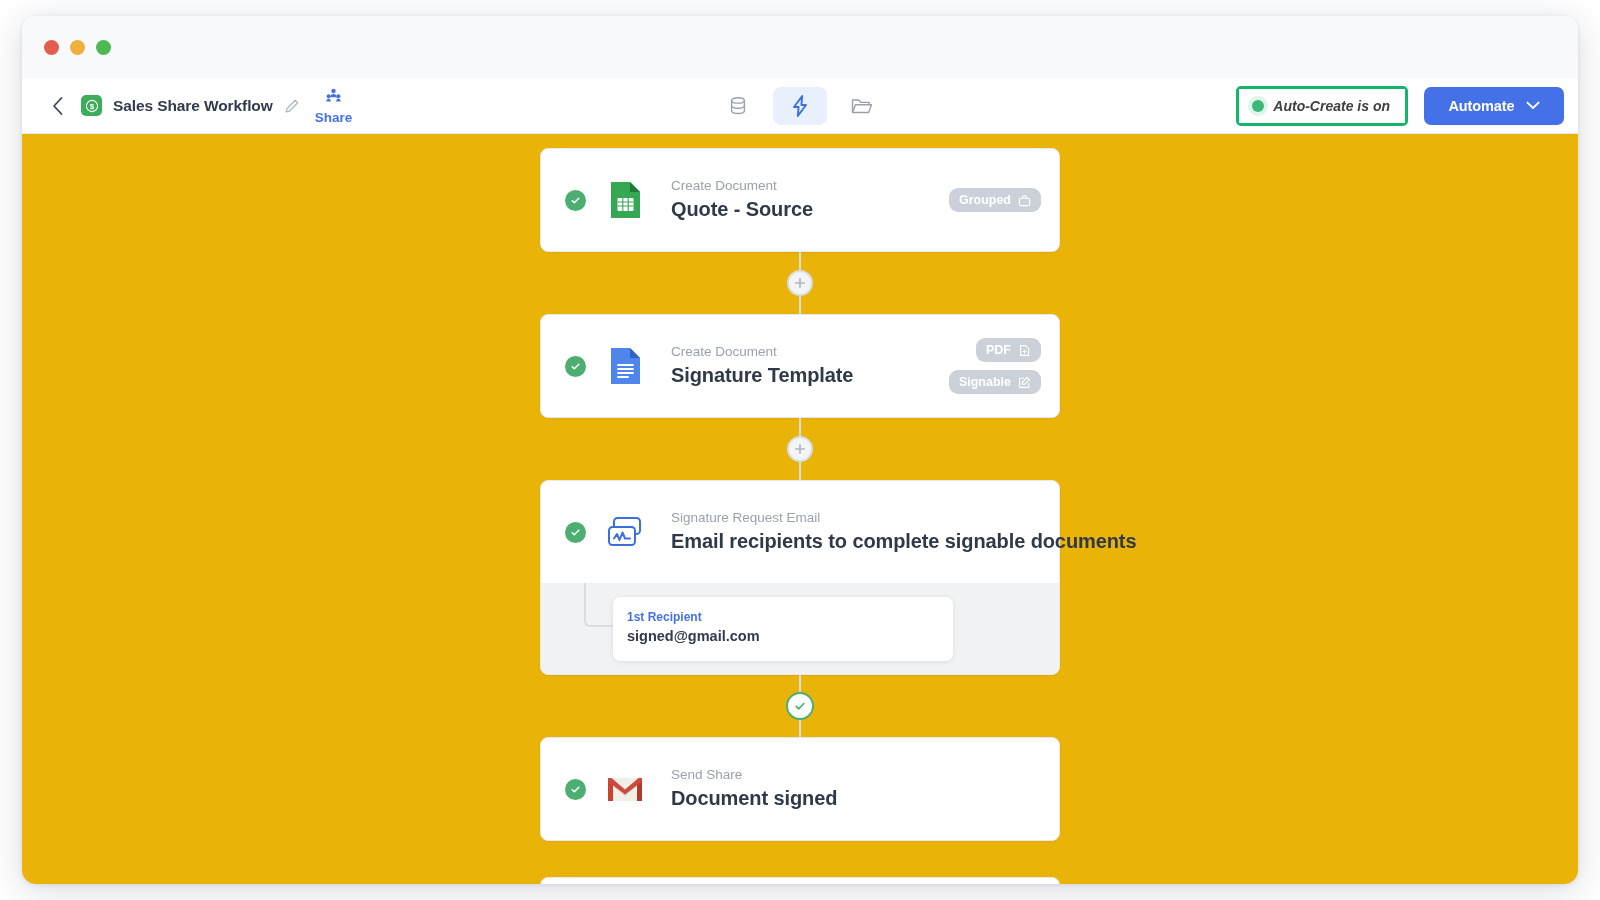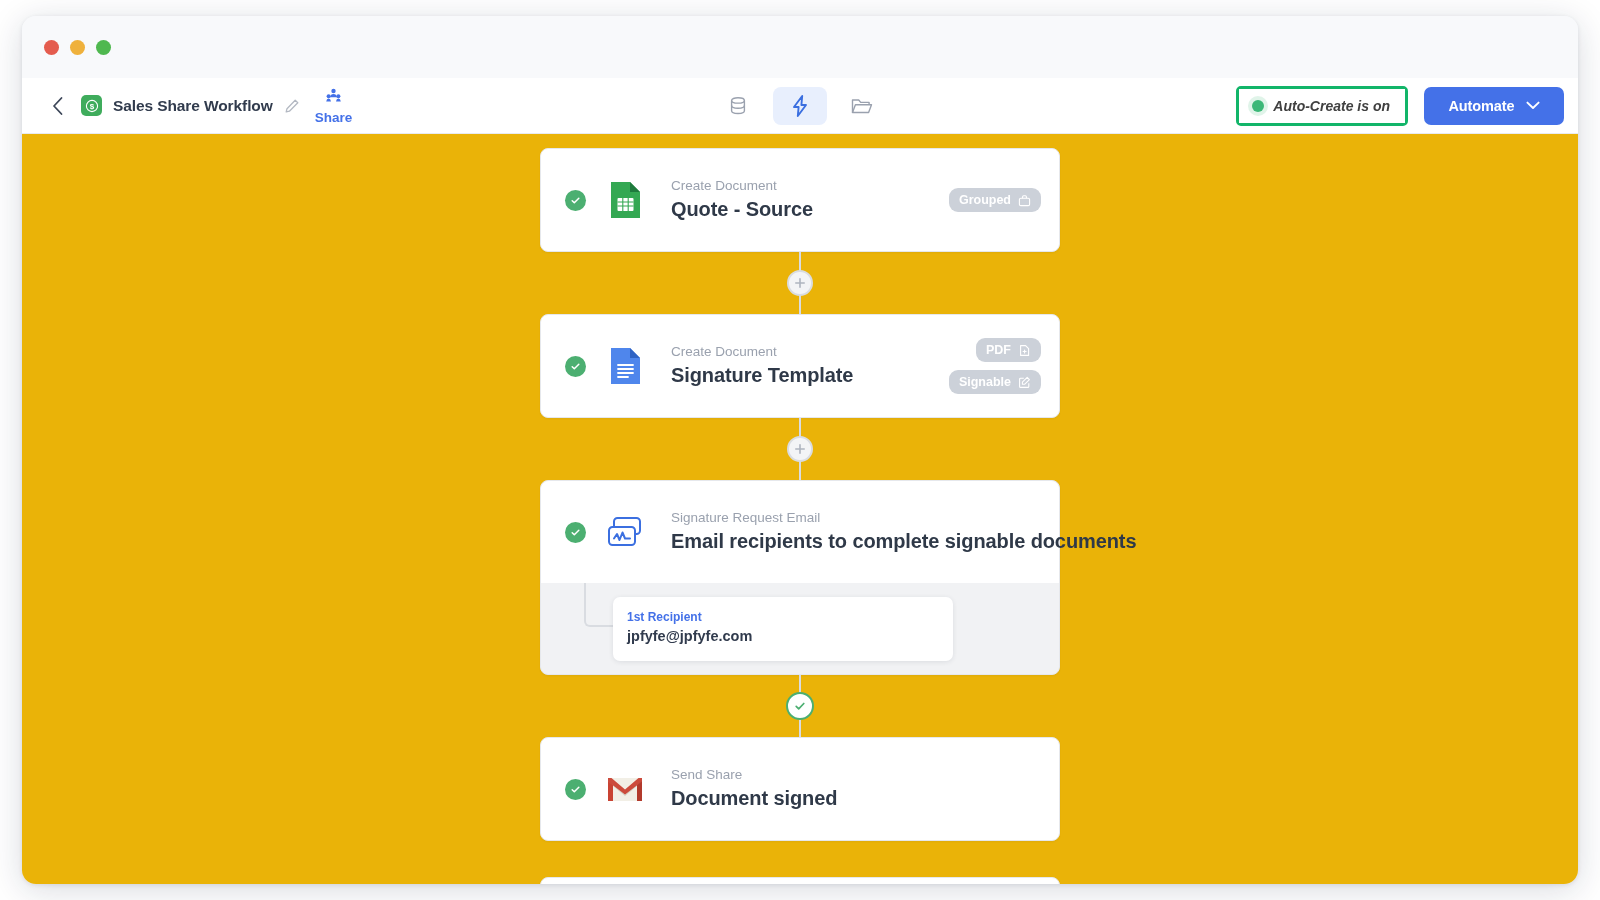--- a/index.html
+++ b/index.html
@@ -390,21 +390,21 @@
             </div>
             <div class="card-text">
               <div class="card-sub">Signature Request Email</div>
               <div class="card-title">Email recipients to complete signable documents</div>
             </div>
           </div>
           <div class="card-body">
             <div class="elbow"></div>
             <div class="subcard">
               <div class="subcard-label">1st Recipient</div>
-              <div class="subcard-value">jpfyfe@jpfyfe.com</div>
+              <div class="subcard-value">signed@gmail.com</div>
             </div>
           </div>
         </div>
 
         <div class="connector">
           <div class="line"></div>
           <div class="node done">
             <svg width="14" height="14" viewBox="0 0 14 14">
               <path d="M3.2 7.3 L5.7 9.8 L10.8 4.5" fill="none" stroke="#4caf71" stroke-width="1.7" stroke-linecap="round" stroke-linejoin="round"></path>
             </svg>

